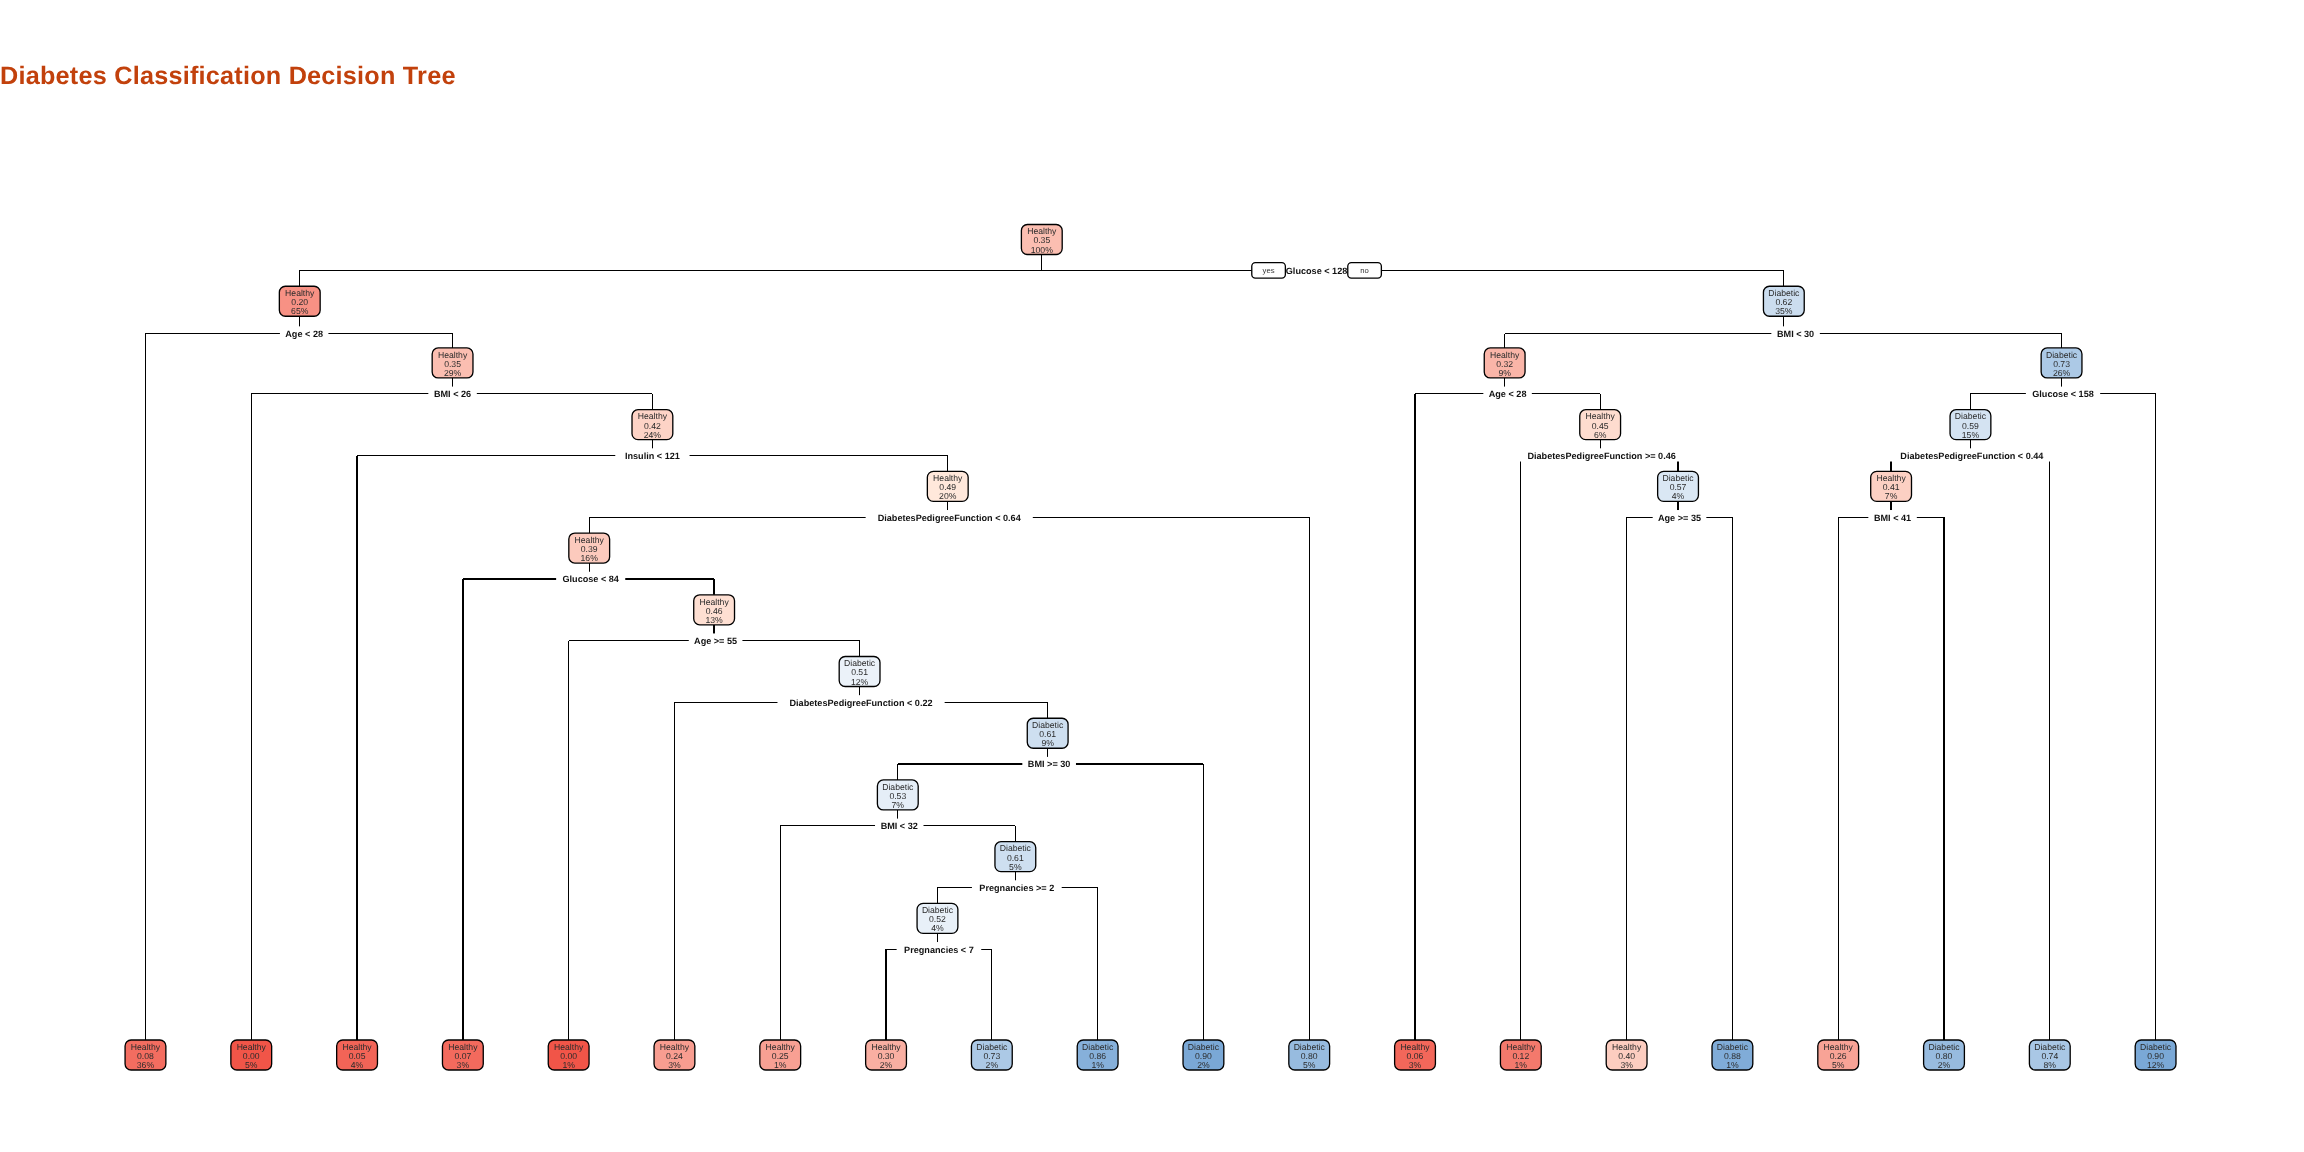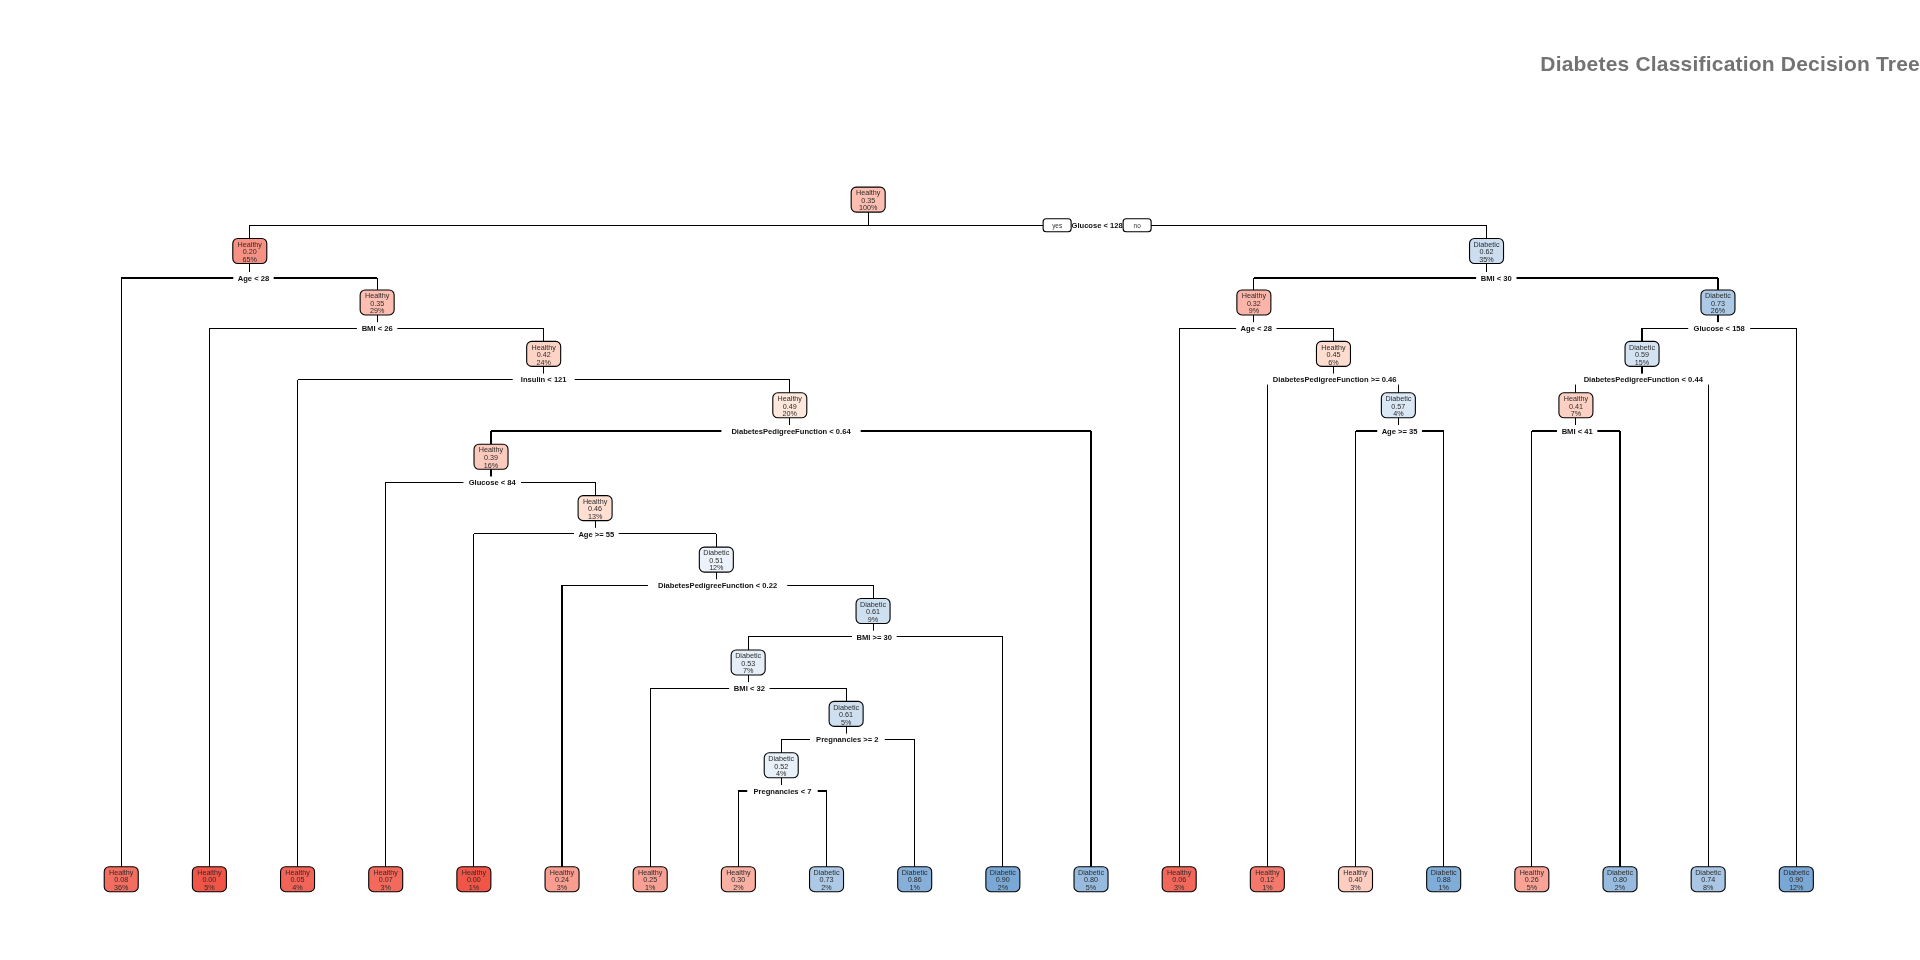--- a/index.html
+++ b/index.html
@@ -1,21 +1,21 @@
 <!DOCTYPE html>
 <html><head>
 <meta charset="utf-8">
 <title>Diabetes Classification Decision Tree</title>
 <style>
   html,body{margin:0;padding:0;background:#ffffff;}
   body{width:1920px;height:960px;overflow:hidden;
        font-family:"Liberation Sans",sans-serif;color:#1a1a1a;}
   #stage{position:relative;width:1920px;height:960px;}
-  #title{position:absolute;left:0;top:52px;width:1920px;text-align:right;
-         font-size:21px;font-weight:bold;color:#737373;letter-spacing:.2px;}
+  #title{position:absolute;left:0;top:52px;width:1920px;text-align:left;
+         font-size:21px;font-weight:bold;color:#c2410c;letter-spacing:.2px;}
   svg#tree{position:absolute;left:0;top:0;width:1920px;height:960px;}
   .edge{stroke:#000;stroke-width:1.1;fill:none;shape-rendering:crispEdges;}
   .nodebox{stroke:#000;stroke-width:1.1;}
   .nlabel{font-family:"Liberation Sans",sans-serif;font-size:7.2px;
           text-anchor:middle;fill:#2b2b2b;}
   .splitlabel{font-family:"Liberation Sans",sans-serif;font-size:7.6px;
               font-weight:bold;text-anchor:middle;fill:#111;}
   .yesnobox{fill:#fff;stroke:#000;stroke-width:1.1;}
   .yesnotext{font-family:"Liberation Sans",sans-serif;font-size:6.4px;
              text-anchor:middle;fill:#333;}

